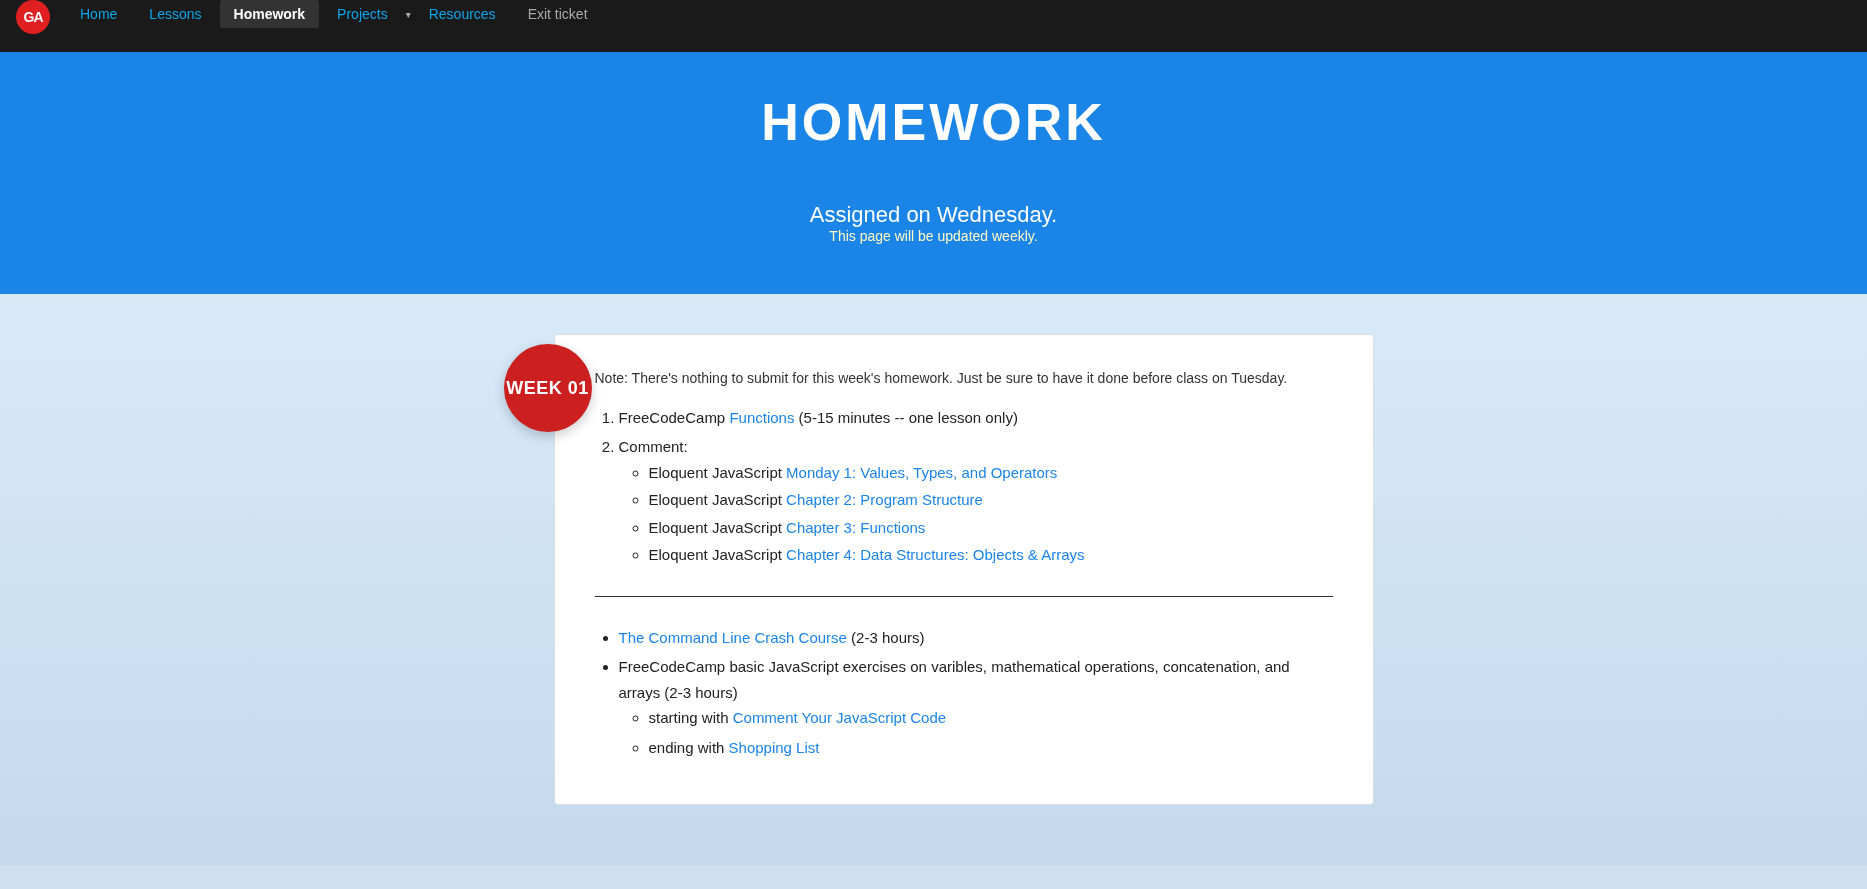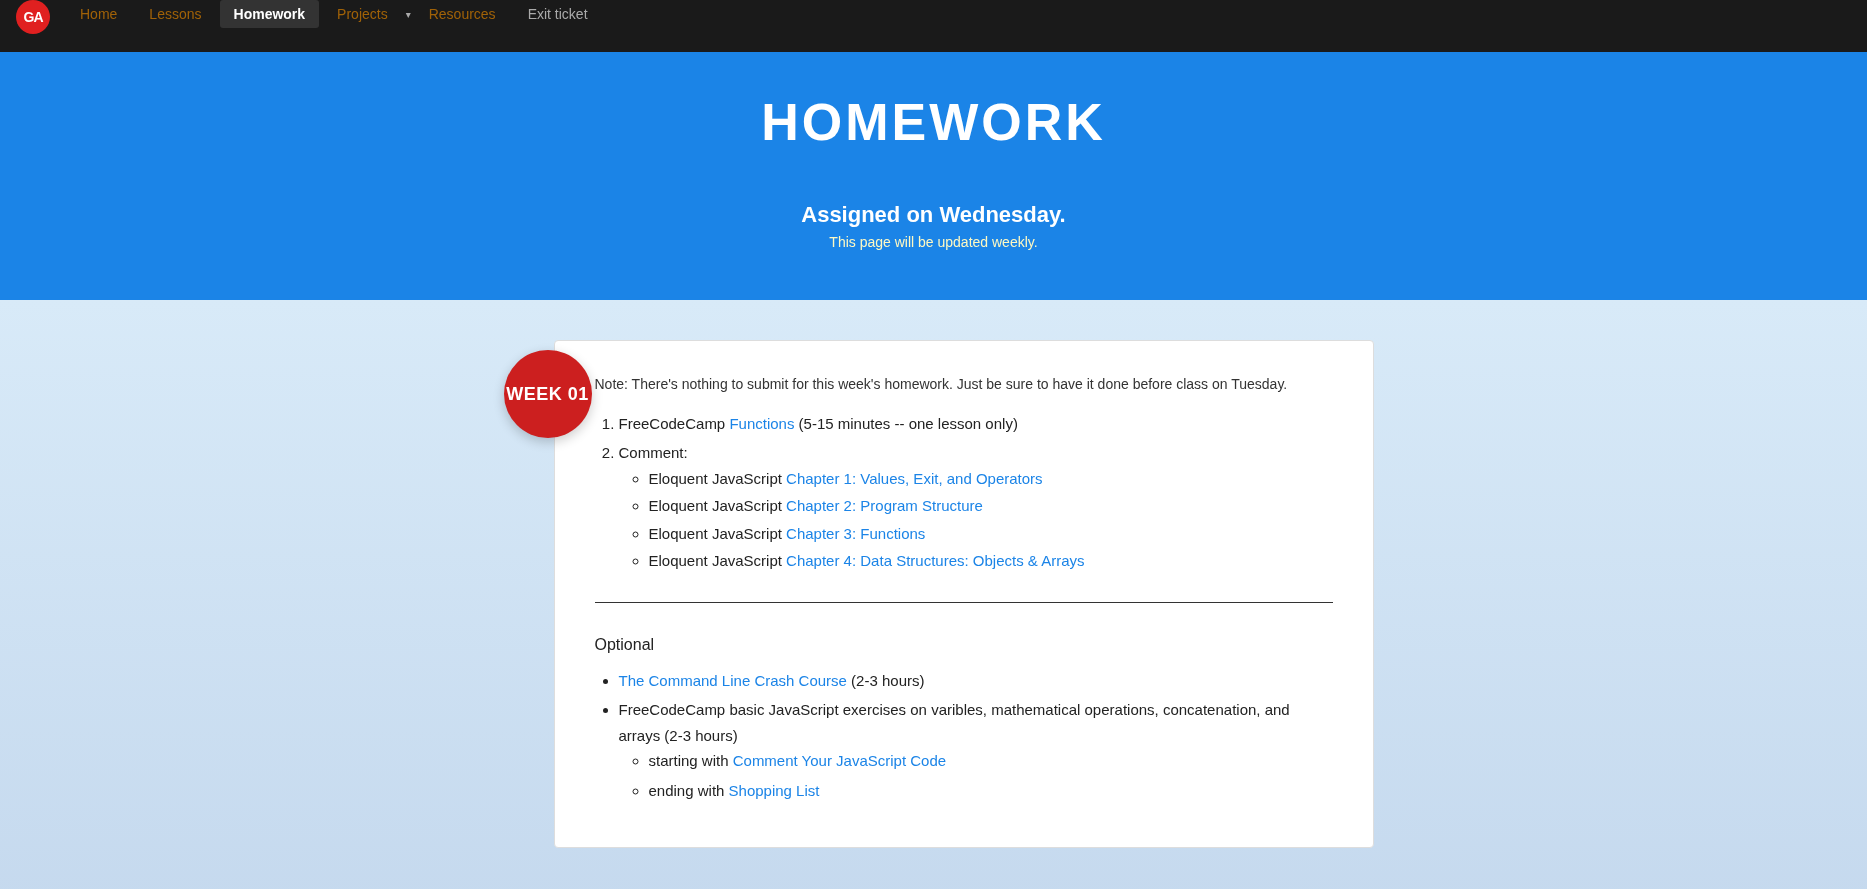--- a/index.html
+++ b/index.html
@@ -22,21 +22,21 @@
       width: 34px;
       height: 34px;
       border-radius: 50%;
       display: flex;
       align-items: center;
       justify-content: center;
       margin-right: 12px;
       letter-spacing: -1px;
     }
     .nav-item {
-      color: #a16207;
+      color: #0ea5e9;
       text-decoration: none;
       padding: 6px 14px;
       font-size: 14px;
       border-radius: 3px;
       cursor: pointer;
     }
     .nav-item.active {
       background: #333;
       color: #fff;
       font-weight: bold;
@@ -53,22 +53,21 @@
       color: #fff;
       font-size: 52px;
       font-weight: 900;
       letter-spacing: 3px;
       text-transform: uppercase;
       margin-bottom: 50px;
     }
     .hero-subtitle {
       color: #fff;
       font-size: 22px;
-      font-weight: bold;
-      margin-bottom: 6px;
+      font-weight: normal;
     }
     .hero-note {
       color: #fef9c3;
       font-size: 14px;
       font-weight: normal;
     }
 
     
     .content-area {
       background: linear-gradient(180deg, #d8eaf8 0%, #c5d9ee 100%);
@@ -213,31 +212,30 @@
   <div class="hw-card">
     <p class="note">Note: There's nothing to submit for this week's homework. Just be sure to have it done before class on Tuesday.</p>
 
     <ol>
       <li>
         <span>FreeCodeCamp </span><a href="#">Functions</a><span> (5-15 minutes -- one lesson only)</span>
       </li>
       <li>
         <span>Comment:</span>
         <ul>
-          <li><span>Eloquent JavaScript </span><a href="#">Chapter 1: Values, Exit, and Operators</a></li>
+          <li><span>Eloquent JavaScript </span><a href="#">Monday 1: Values, Types, and Operators</a></li>
           <li><span>Eloquent JavaScript </span><a href="#">Chapter 2: Program Structure</a></li>
           <li><span>Eloquent JavaScript </span><a href="#">Chapter 3: Functions</a></li>
           <li><span>Eloquent JavaScript </span><a href="#">Chapter 4: Data Structures: Objects &amp; Arrays</a></li>
         </ul>
       </li>
     </ol>
 
     <hr class="divider">
 
-    <p class="optional-heading">Optional</p>
 
     <ul class="opt-list">
       <li><a href="#">The Command Line Crash Course</a><span> (2-3 hours)</span></li>
       <li>
         <span>FreeCodeCamp basic JavaScript exercises on varibles, mathematical operations, concatenation, and arrays (2-3 hours)</span>
         <ul class="sub-list">
           <li><span>starting with </span><a href="#">Comment Your JavaScript Code</a></li>
           <li><span>ending with </span><a href="#">Shopping List</a></li>
         </ul>
       </li>

